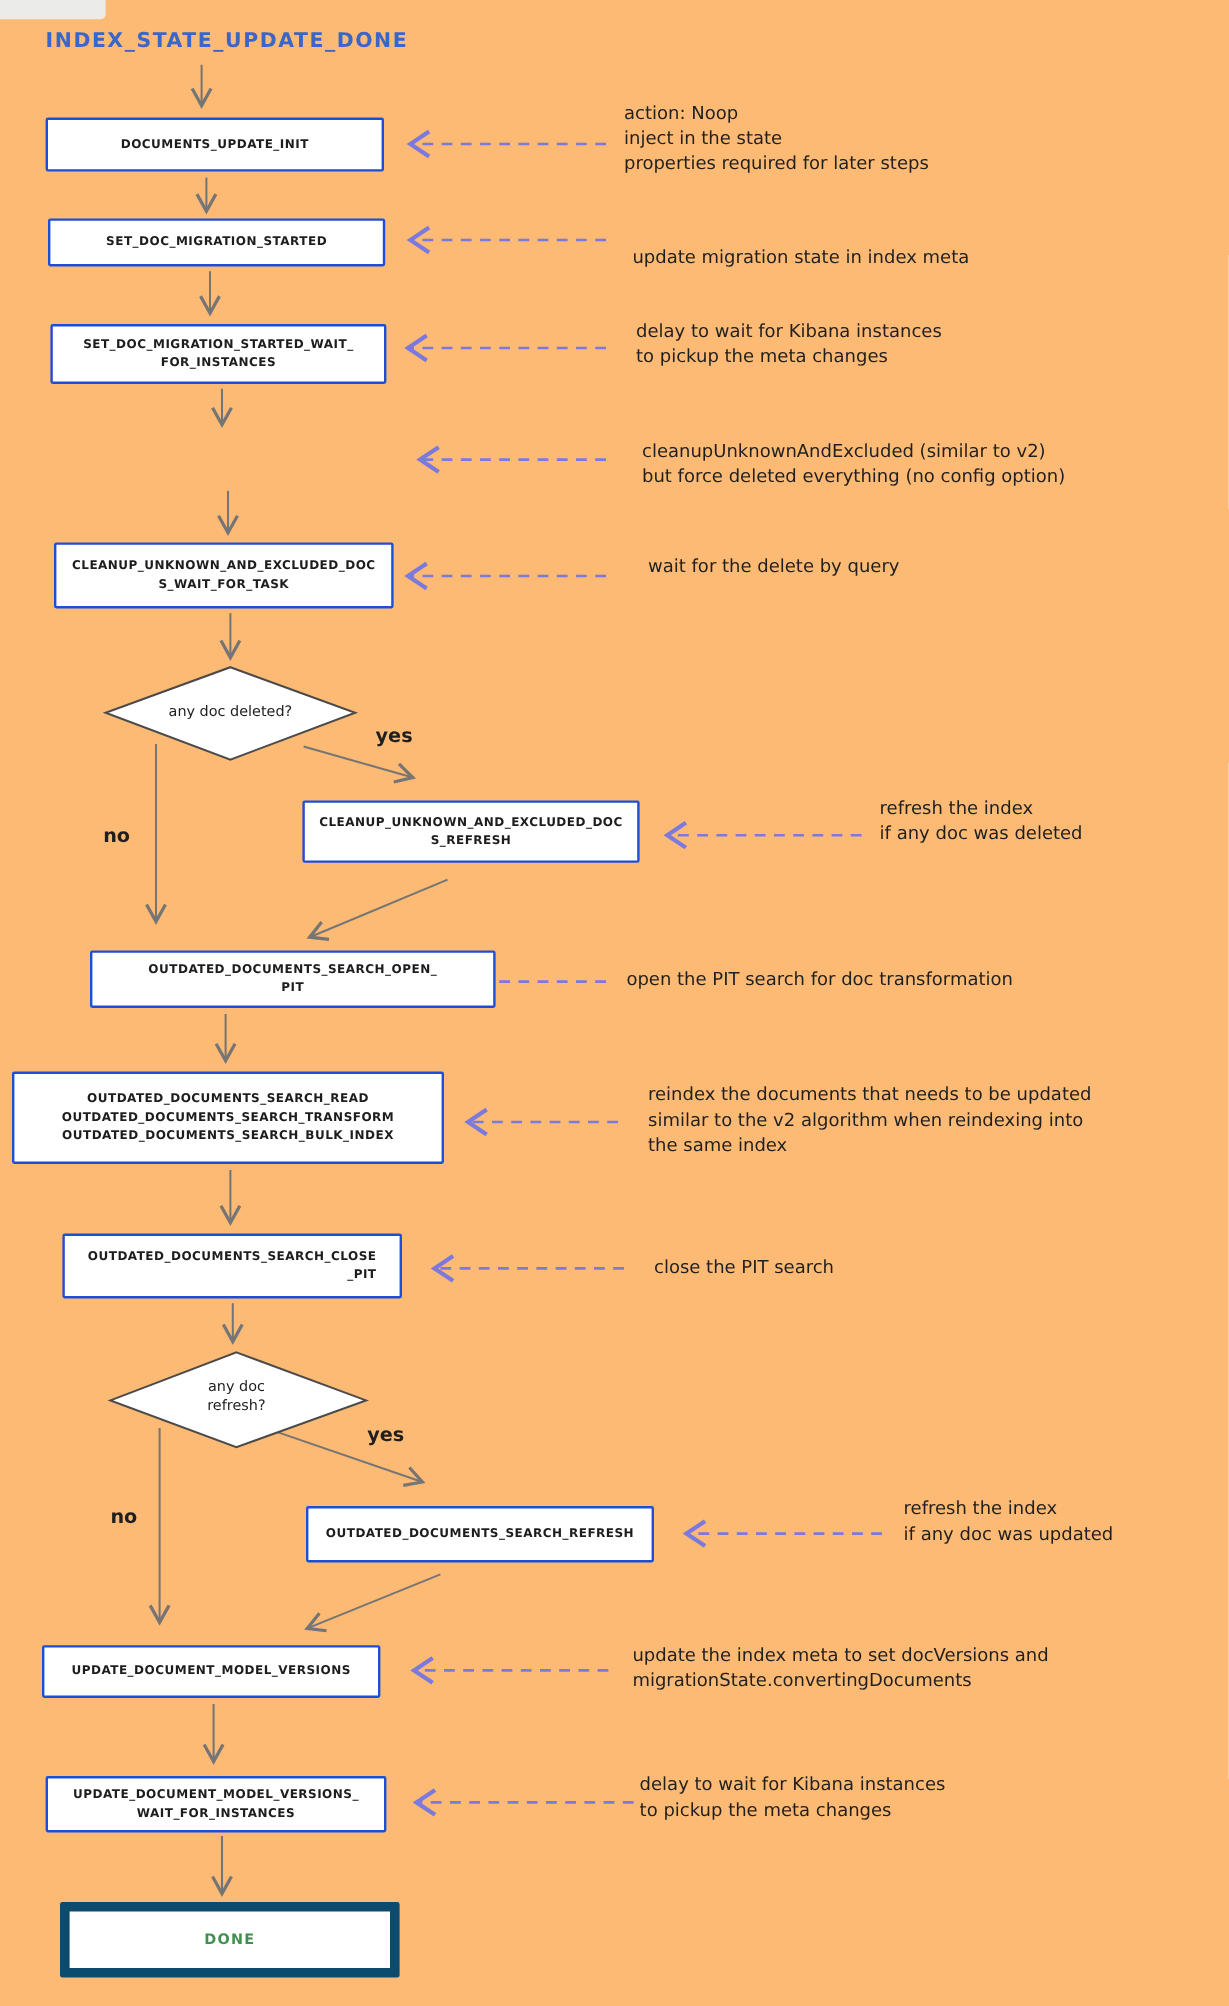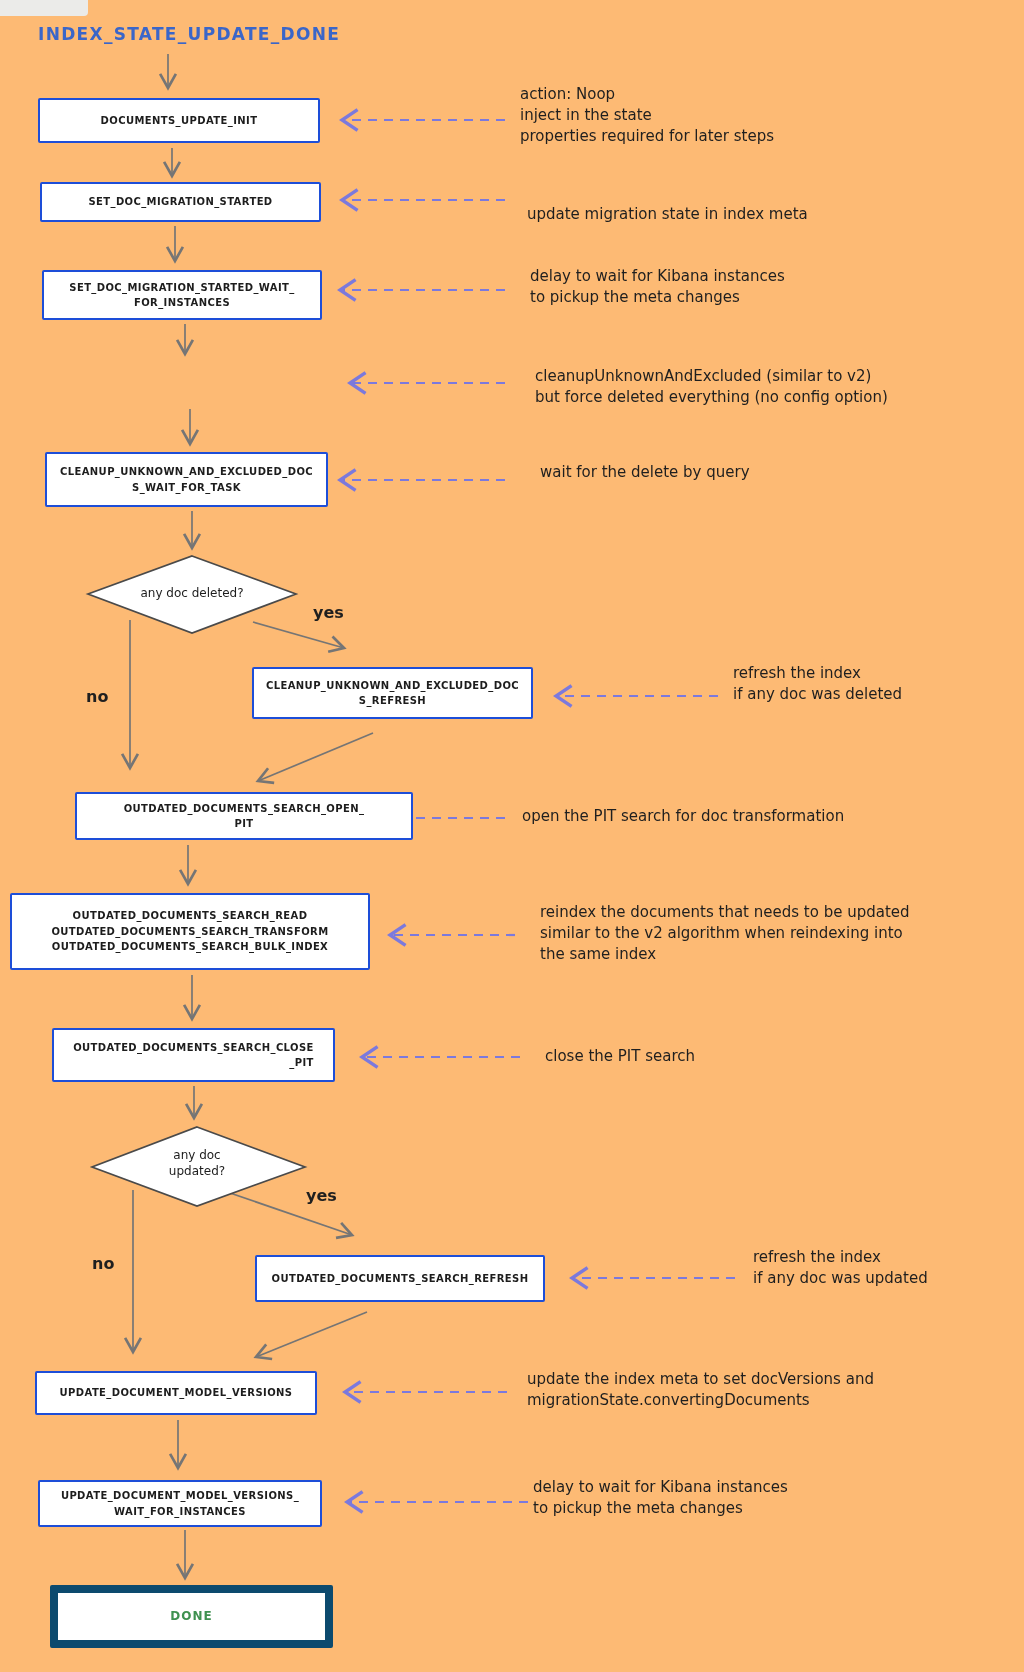--- a/index.html
+++ b/index.html
@@ -106,21 +106,21 @@
   <div class="node" style="left:52px;top:1028px;width:283px;height:54px;text-align:right;">OUTDATED_DOCUMENTS_SEARCH_CLOSE
 _PIT</div>
   <div class="node" style="left:255px;top:1255px;width:290px;height:47px;">OUTDATED_DOCUMENTS_SEARCH_REFRESH</div>
   <div class="node" style="left:35px;top:1371px;width:282px;height:44px;">UPDATE_DOCUMENT_MODEL_VERSIONS</div>
   <div class="node" style="left:38px;top:1480px;width:284px;height:47px;">UPDATE_DOCUMENT_MODEL_VERSIONS_
 WAIT_FOR_INSTANCES</div>
   <div class="node done" style="left:50px;top:1585px;width:283px;height:63px;">DONE</div>
 
   <div class="diamond-label" style="left:122px;top:586px;width:140px;">any doc deleted?</div>
   <div class="diamond-label" style="left:137px;top:1148px;width:120px;">any doc
-updated?</div>
+refresh?</div>
 
   <div class="edge-label" style="left:313px;top:603px;">yes</div>
   <div class="edge-label" style="left:86px;top:687px;">no</div>
   <div class="edge-label" style="left:306px;top:1186px;">yes</div>
   <div class="edge-label" style="left:92px;top:1254px;">no</div>
 
   <div class="annotation" style="left:520px;top:84px;">action: Noop
 inject in the state
 properties required for later steps</div>
   <div class="annotation" style="left:527px;top:204px;">update migration state in index meta</div>

